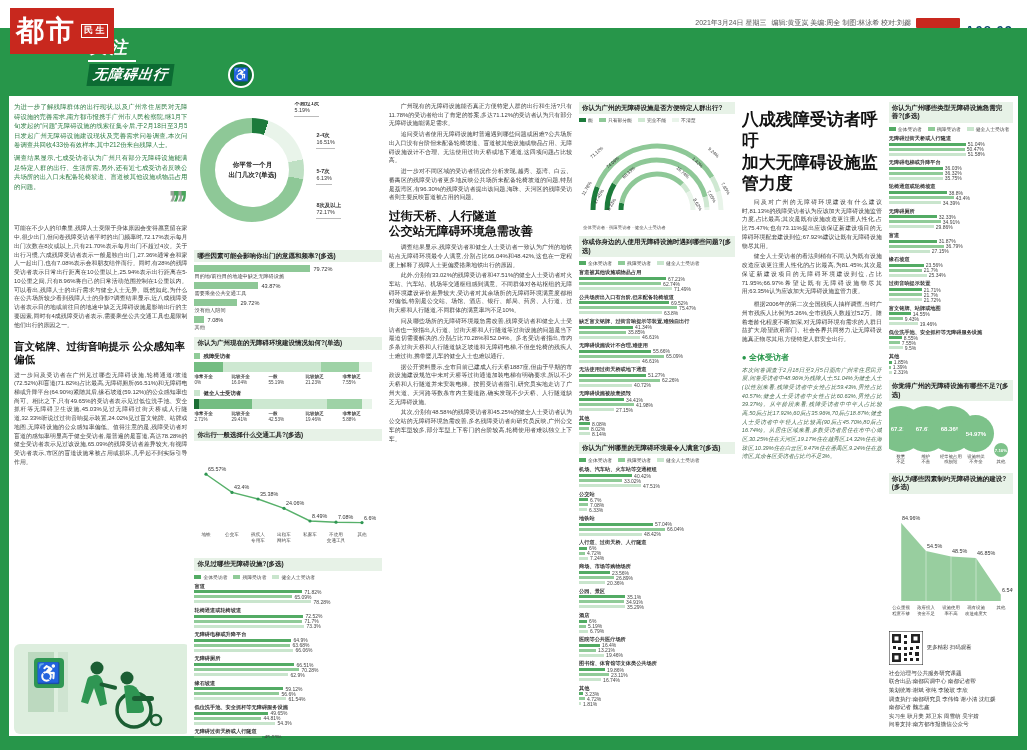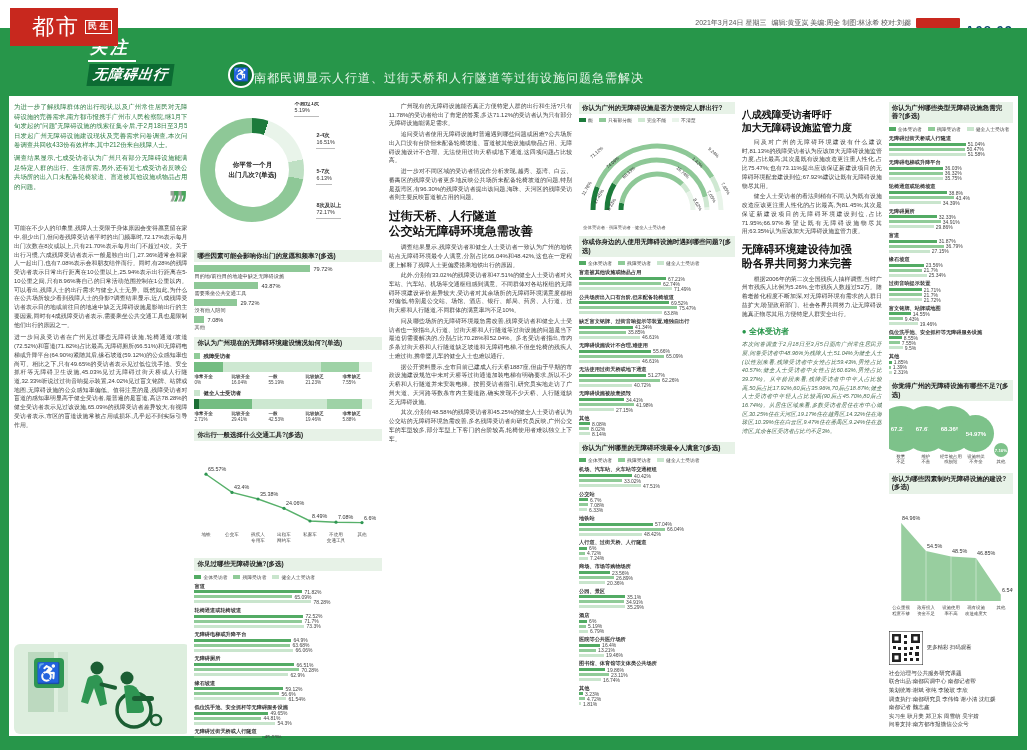--- a/index.html
+++ b/index.html
@@ -8,21 +8,21 @@
   
   .edge-left{position:absolute;left:0;top:28px;width:9px;height:722px;background:#27964a;}
   .edge-right{position:absolute;right:0;top:96px;width:9px;height:654px;background:#27964a;}
   .edge-bottom{position:absolute;left:0;bottom:0;width:1027px;height:14px;background:#27964a;}
   
   .dateline{position:absolute;top:8px;right:14px;display:flex;align-items:center;gap:5px;font-size:7px;color:#555;}
   .badge{width:44px;height:10px;background:#c8281e;border-radius:1px;}
   .pageno{font-size:13px;font-weight:bold;color:#0c4a6e;letter-spacing:1px;margin-top:15px;}
   .secbox{position:absolute;left:10px;top:8px;background:#c8281e;color:#fff;display:flex;align-items:center;
           padding:4px 6px;z-index:5;}
-  .secbox .big{font-size:22px;font-weight:normal;letter-spacing:2px;margin-left:16px;}
+  .secbox .big{font-size:28px;font-weight:bold;letter-spacing:2px;}
   .secbox .small{margin-left:5px;border:1px solid #fff;padding:1px 2px;font-size:9px;line-height:1.05;
                  display:flex;flex-direction:column;font-weight:bold;}
   
   .banner{position:absolute;left:0;top:28px;width:1027px;height:68px;background:#27964a;color:#fff;}
   .logo{position:absolute;left:88px;top:8px;width:150px;}
   .logo .l1{font-size:17px;font-style:italic;font-weight:bold;letter-spacing:3px;border-bottom:2px solid #fff;
             display:inline-block;padding:0 6px 1px 2px;}
   .logo .l2{margin-top:2px;background:#0c6b33;color:#fff;font-size:14px;font-weight:bold;font-style:italic;
             padding:2px 5px;display:inline-block;transform:skewX(-8deg);letter-spacing:1px;}
   .logo .wheel{position:absolute;right:-16px;bottom:-2px;width:22px;height:22px;border-radius:50%;
@@ -112,32 +112,32 @@
   <span class="big">都市</span>
   <span class="small">民 生</span>
 </div>
 
 <div class="banner">
   <div class="logo">
     <span class="l1">关注</span><br>
     <span class="l2">无障碍出行</span>
     <span class="wheel">♿</span>
   </div>
-  <div class="subhead">南都民调显示人行道、过街天桥和人行隧道等过街设施问题急需解决</div>
 </div>
 
 <div class="content">
 
   <div class="col c1">
     <p class="intro">为进一步了解残障群体的出行现状,以及广州常住居民对无障碍设施的完善需求,南方都市报携手广州市人民检察院,继1月下旬发起的“问题”无障碍设施的线索征集令后,于2月18日至3月5日发起广州无障碍设施建设现状及完善需求问卷调查,本次问卷调查共回收433份有效样本,其中212份来自残障人士。</p>
     <p class="intro">调查结果显示,七成受访者认为广州只有部分无障碍设施能满足特定人群的出行、生活所需,另外,还有近七成受访者反映公共场所的出入口未配备轮椅坡道、盲道被其他设施或物品占用的问题。</p>
     <div class="quote">
       <span>”</span><span class="q2">”</span>
     </div>
     <div class="body">可能在不少人的印象里,残障人士受限于身体原因会变得愿意留在家中,很少出门,但问卷残障受访者平时的出门频率时,72.17%表示每月出门次数在8次或以上,只有21.70%表示每月出门不超过4次。关于出行习惯,六成残障受访者表示一般是独自出门,27.36%通常会和家人一起出门,也有7.08%表示会和朋友结伴而行。同时,有28%的残障受访者表示日常出行距离在10公里以上,25.94%表示出行距离在5-10公里之间,只有8.96%将自己的日常活动范围控制在1公里以内。可以看出,残障人士的出行需求与健全人士无异。既然如此,为什么在公共场所较少看到残障人士的身影?调查结果显示,近八成残障受访者表示目的地或前往目的地途中缺乏无障碍设施是影响出行的主要因素,同时有4成残障受访者表示,需要乘坐公共交通工具也是限制他们出行的原因之一。</div>
+    <div class="sec-title">盲文铭牌、过街音响提示 公众感知率偏低</div>
     <div class="body" style="flex:1;overflow:hidden">进一步问及受访者在广州见过哪些无障碍设施,轮椅通道/坡道(72.52%)和盲道(71.82%)占比最高,无障碍厕所(66.51%)和无障碍电梯或升降平台(64.90%)紧随其后,缘石坡道(59.12%)的公众感知率也尚可。相比之下,只有49.65%的受访者表示见过低位洗手池、安全抓杆等无障碍卫生设施,45.03%见过无障碍过街天桥或人行隧道,32.33%听说过过街音响提示装置,24.02%见过盲文铭牌、站牌或地图,无障碍设施的公众感知率偏低。值得注意的是,残障受访者对盲道的感知率明显高于健全受访者,最普遍的是盲道,高达78.28%的健全受访者表示见过该设施,65.09%的残障受访者差异较大,有视障受访者表示,市区的盲道设施常被占用或损坏,几乎起不到实际引导作用。</div>
     <div class="illus">
       <svg width="176" height="96" viewBox="0 0 176 96">
         <rect x="0" y="6" width="176" height="90" rx="6" fill="#ddeede"></rect>
         <rect x="14" y="14" width="26" height="60" fill="#bcd9bf"></rect>
         <rect x="44" y="14" width="10" height="60" fill="#cfe4d1"></rect>
         <rect x="20" y="20" width="30" height="30" rx="4" fill="#2f9653"></rect>
         <text x="35" y="42" font-size="20" text-anchor="middle" fill="#ffffff">♿</text>
         <circle cx="120" cy="72" r="17" fill="none" stroke="#1b5e33" stroke-width="3.5"></circle>
         <circle cx="120" cy="72" r="3" fill="#1b5e33"></circle>
@@ -684,28 +684,26 @@
           </div>
           <div class="gb">
             <i style="width:2px;background:#c9e5cd"></i>
             <em>1.81%</em>
           </div>
         </div>
       </div>
   </div>
 
   <div class="col c5">
-    <div class="sec-title" style="font-size:10px">八成残障受访者呼吁
+    <div class="sec-title" style="font-size:17px">八成残障受访者呼吁
 加大无障碍设施监管力度</div>
     <div class="body">
         <span class="ind">问及对广州的无障碍环境建设有什么建议时,81.13%的残障受访者认为应该加大无障碍设施监管力度,占比最高;其次是既有设施改造更注重人性化,占比75.47%;也有73.11%提出应该保证新建设项目的无障碍环境配套建设到位;67.92%建议让既有无障碍设施物尽其用。</span>
       <span class="ind">健全人士受访者的看法则稍有不同,认为既有设施改造应该更注重人性化的占比最高,为81.45%;其次是保证新建设项目的无障碍环境建设到位,占比71.95%;66.97%希望让既有无障碍设施物尽其用;63.35%认为应该加大无障碍设施监管力度。</span>
       </div>
-    <div class="sec-title" style="font-size:11px">无障碍环境建设待加强
-盼各界共同努力来完善</div>
     <div class="body">
         <span class="ind">根据2006年的第二次全国残疾人抽样调查,当时广州市残疾人比例为5.26%,全市残疾人数超过52万。随着老龄化程度不断加深,对无障碍环境有需求的人群日益扩大,盼望政府部门、社会各界共同努力,让无障碍设施真正物尽其用,方便特定人群安全出行。</span>
       </div>
     <div class="note-title">● 全体受访者</div>
     <div class="note">本次问卷调查于2月18日至3月5日面向广州常住居民开展,问卷受访者中48.96%为残障人士,51.04%为健全人士(以性别来看,残障受访者中女性占比59.43%,男性占比40.57%;健全人士受访者中女性占比60.63%,男性占比39.37%)。从年龄段来看,残障受访者中中年人占比较高,50后占比17.92%,60后占35.96%,70后占18.87%;健全人士受访者中年轻人占比较高(90后占45.70%,80后占16.74%)。从居住区域来看,多数受访者居住在市中心城区,30.25%住在天河区,19.17%住在越秀区,14.32%住在海珠区,10.39%住在白云区,9.47%住在番禺区,9.24%住在荔湾区,其余各区受访者占比均不足3%。</div>
   </div>
 
   <div class="col c6">
     <div class="chart">
         <div class="ct">你认为广州哪些类型无障碍设施急需完善?(多选)</div>

